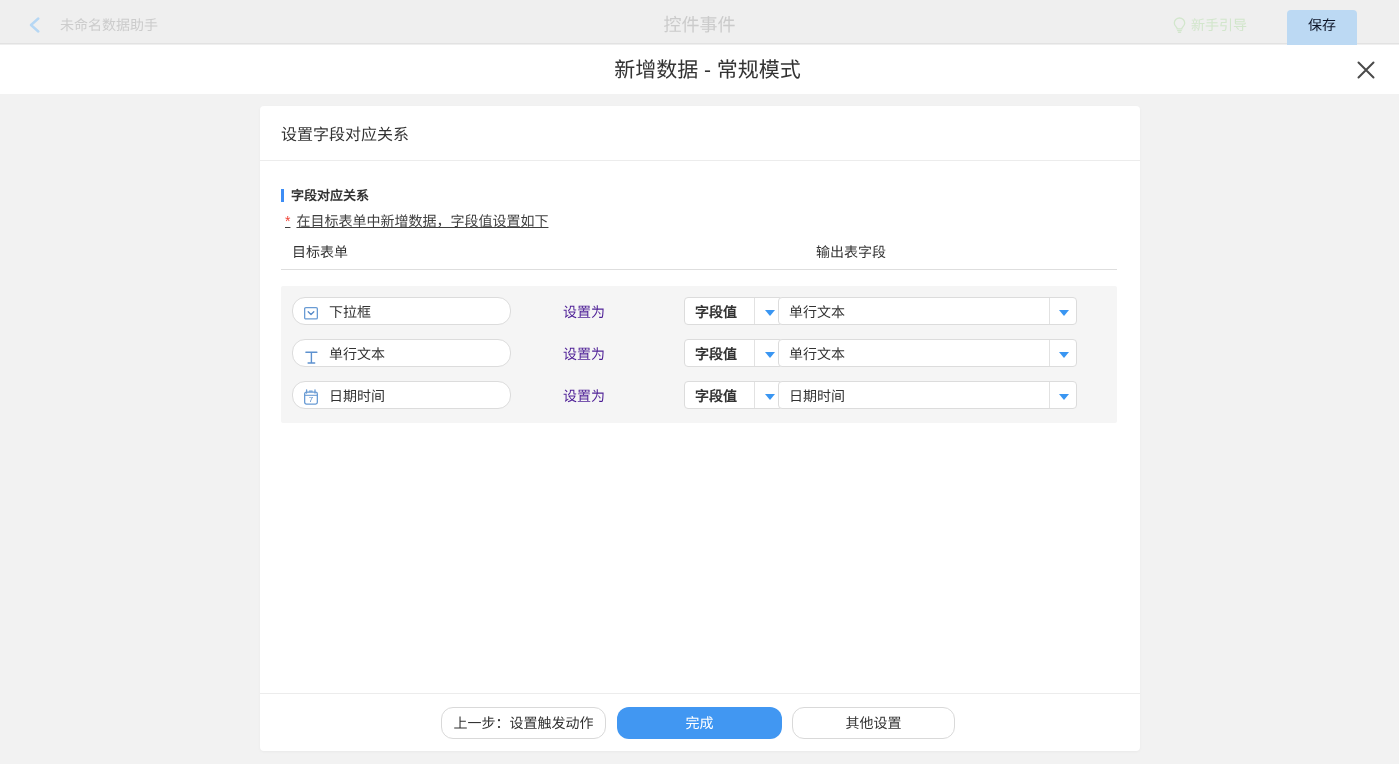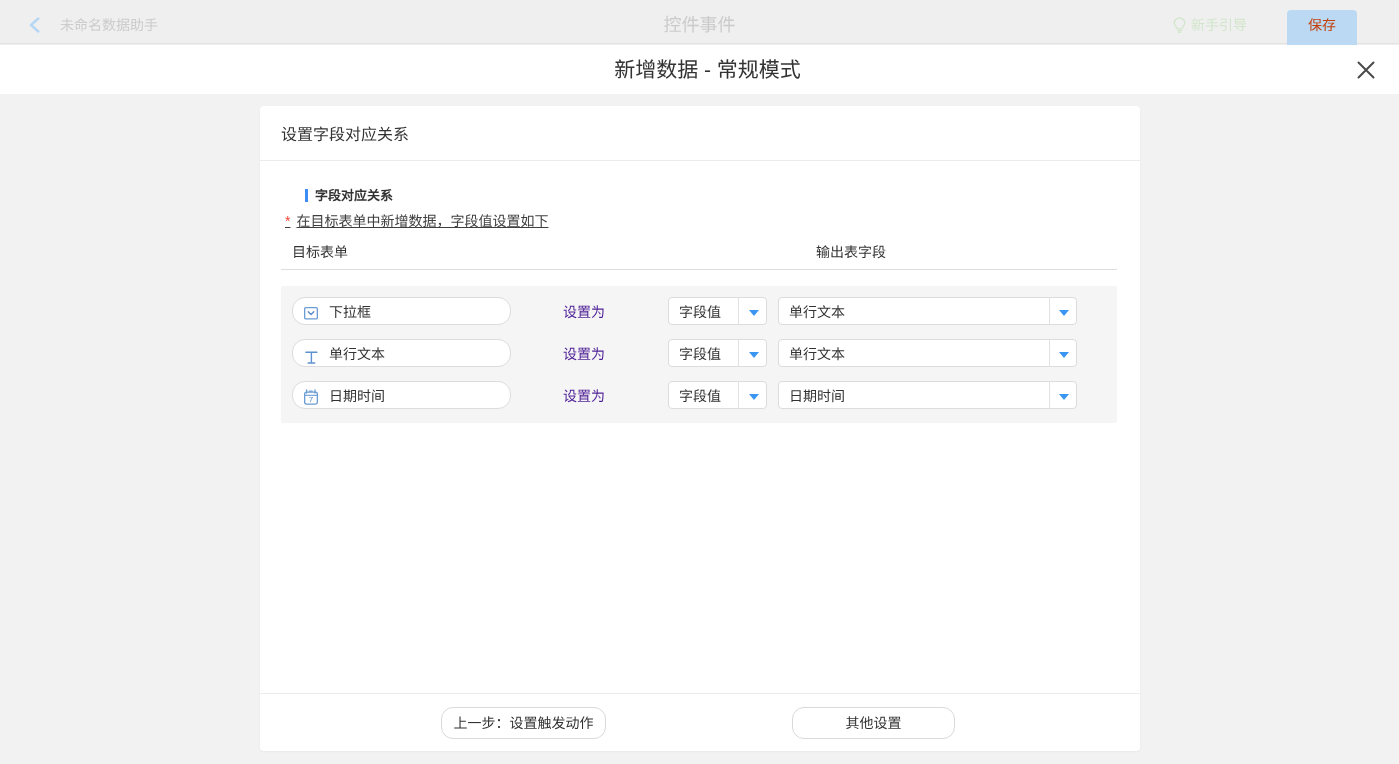--- a/index.html
+++ b/index.html
@@ -8,51 +8,51 @@
 body { font-family:"Liberation Sans",sans-serif; color:#333; position:relative; background:#f2f2f2; }
 
 
 .topbar { position:absolute; left:0; top:0; width:1399px; height:45px; background:#efefef; }
 .topbar .bline { position:absolute; left:0; top:43px; width:1399px; height:1px; background:#e2e2e2; }
 .tb-back { position:absolute; left:28px; top:17px; width:12px; height:16px; }
 .tb-name { position:absolute; left:60px; top:0; height:51px; line-height:51px; font-size:14px; color:#cccccc; }
 .tb-center { position:absolute; left:0; width:1399px; top:0; height:51px; line-height:51px; text-align:center; font-size:18px; color:#cbcbcb; }
 .tb-guide { position:absolute; right:152px; top:0; height:51px; line-height:51px; font-size:14px; color:#d2e6cc; }
 .tb-guide svg { vertical-align:-3px; margin-right:5px; }
-.tb-save { position:absolute; right:42px; top:10px; width:70px; height:44px; background:#bcd9f3; color:#c2410c; font-size:14px; line-height:30px; text-align:center; border-radius:4px; }
+.tb-save { position:absolute; right:42px; top:10px; width:70px; height:44px; background:#bcd9f3; color:#0f172a; font-size:14px; line-height:30px; text-align:center; border-radius:4px; }
 
 
 .mheader { position:absolute; left:0; top:45px; width:1399px; height:49px; background:#fff; }
 .mtitle { position:absolute; left:8px; width:1399px; top:0; height:49px; line-height:49px; text-align:center; font-size:21px; color:#333; }
 .mclose { position:absolute; right:24px; top:61px; width:18px; height:18px; }
 
 
 .mbody { position:absolute; left:0; top:94px; width:1399px; height:670px; background:#f2f2f2; }
 .card { position:absolute; left:260px; top:12px; width:880px; height:645px; background:#fff; border-radius:4px; box-shadow:0 1px 3px rgba(0,0,0,0.04); }
 .card-header { position:absolute; left:0; top:0; width:880px; height:55px; line-height:58px; padding-left:21px; font-size:16px; color:#333; border-bottom:1px solid #ececec; }
 
-.sec-title { position:absolute; left:21px; top:83px; font-size:13px; font-weight:bold; color:#333; line-height:13px; padding-left:7px; border-left:3px solid #3d8df5;margin-left:24px; }
+.sec-title { position:absolute; left:21px; top:83px; font-size:13px; font-weight:bold; color:#333; line-height:13px; padding-left:7px; border-left:3px solid #3d8df5; }
 .desc { position:absolute; left:25px; top:108px; font-size:14px; color:#3f3f3f; line-height:14px;text-decoration:underline; }
 .desc .star { color:#f04134; font-size:14px; margin-right:6px; }
 .cols { position:absolute; left:21px; top:131px; width:836px; height:33px; border-bottom:1px solid #dedede; font-size:14px; color:#333; }
 .cols .c1 { position:absolute; left:11px; top:4px; }
 .cols .c2 { position:absolute; left:535px; top:4px; }
 
 .panel { position:absolute; left:21px; top:180px; width:836px; height:137px; background:#f5f5f5; border-radius:2px; }
 .row { position:absolute; left:0; width:836px; height:28px; }
 .row.r1 { top:11px; } .row.r2 { top:53px; } .row.r3 { top:95px; }
 .fld { position:absolute; left:11px; top:0; width:219px; height:28px; background:#fff; border:1px solid #dcdcdc; border-radius:13px; }
 .fld svg { position:absolute; left:11px; top:6px; }
 .fld .txt { position:absolute; left:36px; top:0; line-height:29px; font-size:14px; color:#333; }
 .setas { position:absolute; left:282px; top:0; line-height:31px; font-size:14px; color:#4c1d95; }
 .sel { position:absolute; top:0; height:28px; background:#fff; border:1px solid #dcdcdc; border-radius:4px; }
 .sel .stxt { position:absolute; left:10px; top:0; line-height:29px; font-size:14px; color:#333; }
 .sel .sep { position:absolute; top:0; width:1px; height:26px; background:#e2e2e2; }
 .sel .tri { position:absolute; top:10px; width:0; height:0; border-left:5.5px solid transparent; border-right:5.5px solid transparent; border-top:6.5px solid #3a96f2; }
-.sel.mid { left:387px; width:99px; }
+.sel.mid { left:403px; width:99px;font-weight:bold; }
 .sel.mid .sep { left:69px; }
 .sel.mid .tri { left:80px; top:12px; }
 .sel.big { left:497px; width:299px; }
 .sel.big .sep { left:270px; }
 .sel.big .tri { left:280px; top:12px; }
 
 
 .card-footer { position:absolute; left:0; top:587px; width:880px; height:58px; border-top:1px solid #ececec; }
 .btn { position:absolute; top:13px; height:32px; background:#fff; border:1px solid #d9d9d9; border-radius:12px; font-size:14px; color:#333; text-align:center; line-height:30px; }
 .btn.b1 { left:181px; width:165px; }
@@ -150,16 +150,17 @@
           </div>
         <div class="sel big">
             <span class="stxt">日期时间</span>
             <span class="sep"></span>
             <span class="tri"></span>
           </div>
       </div>
     </div>
     <div class="card-footer">
       <div class="btn b1">上一步：设置触发动作</div>
+      <div class="btn b2">完成</div>
       <div class="btn b3">其他设置</div>
     </div>
   </div>
 </div>
 
 </body></html>

